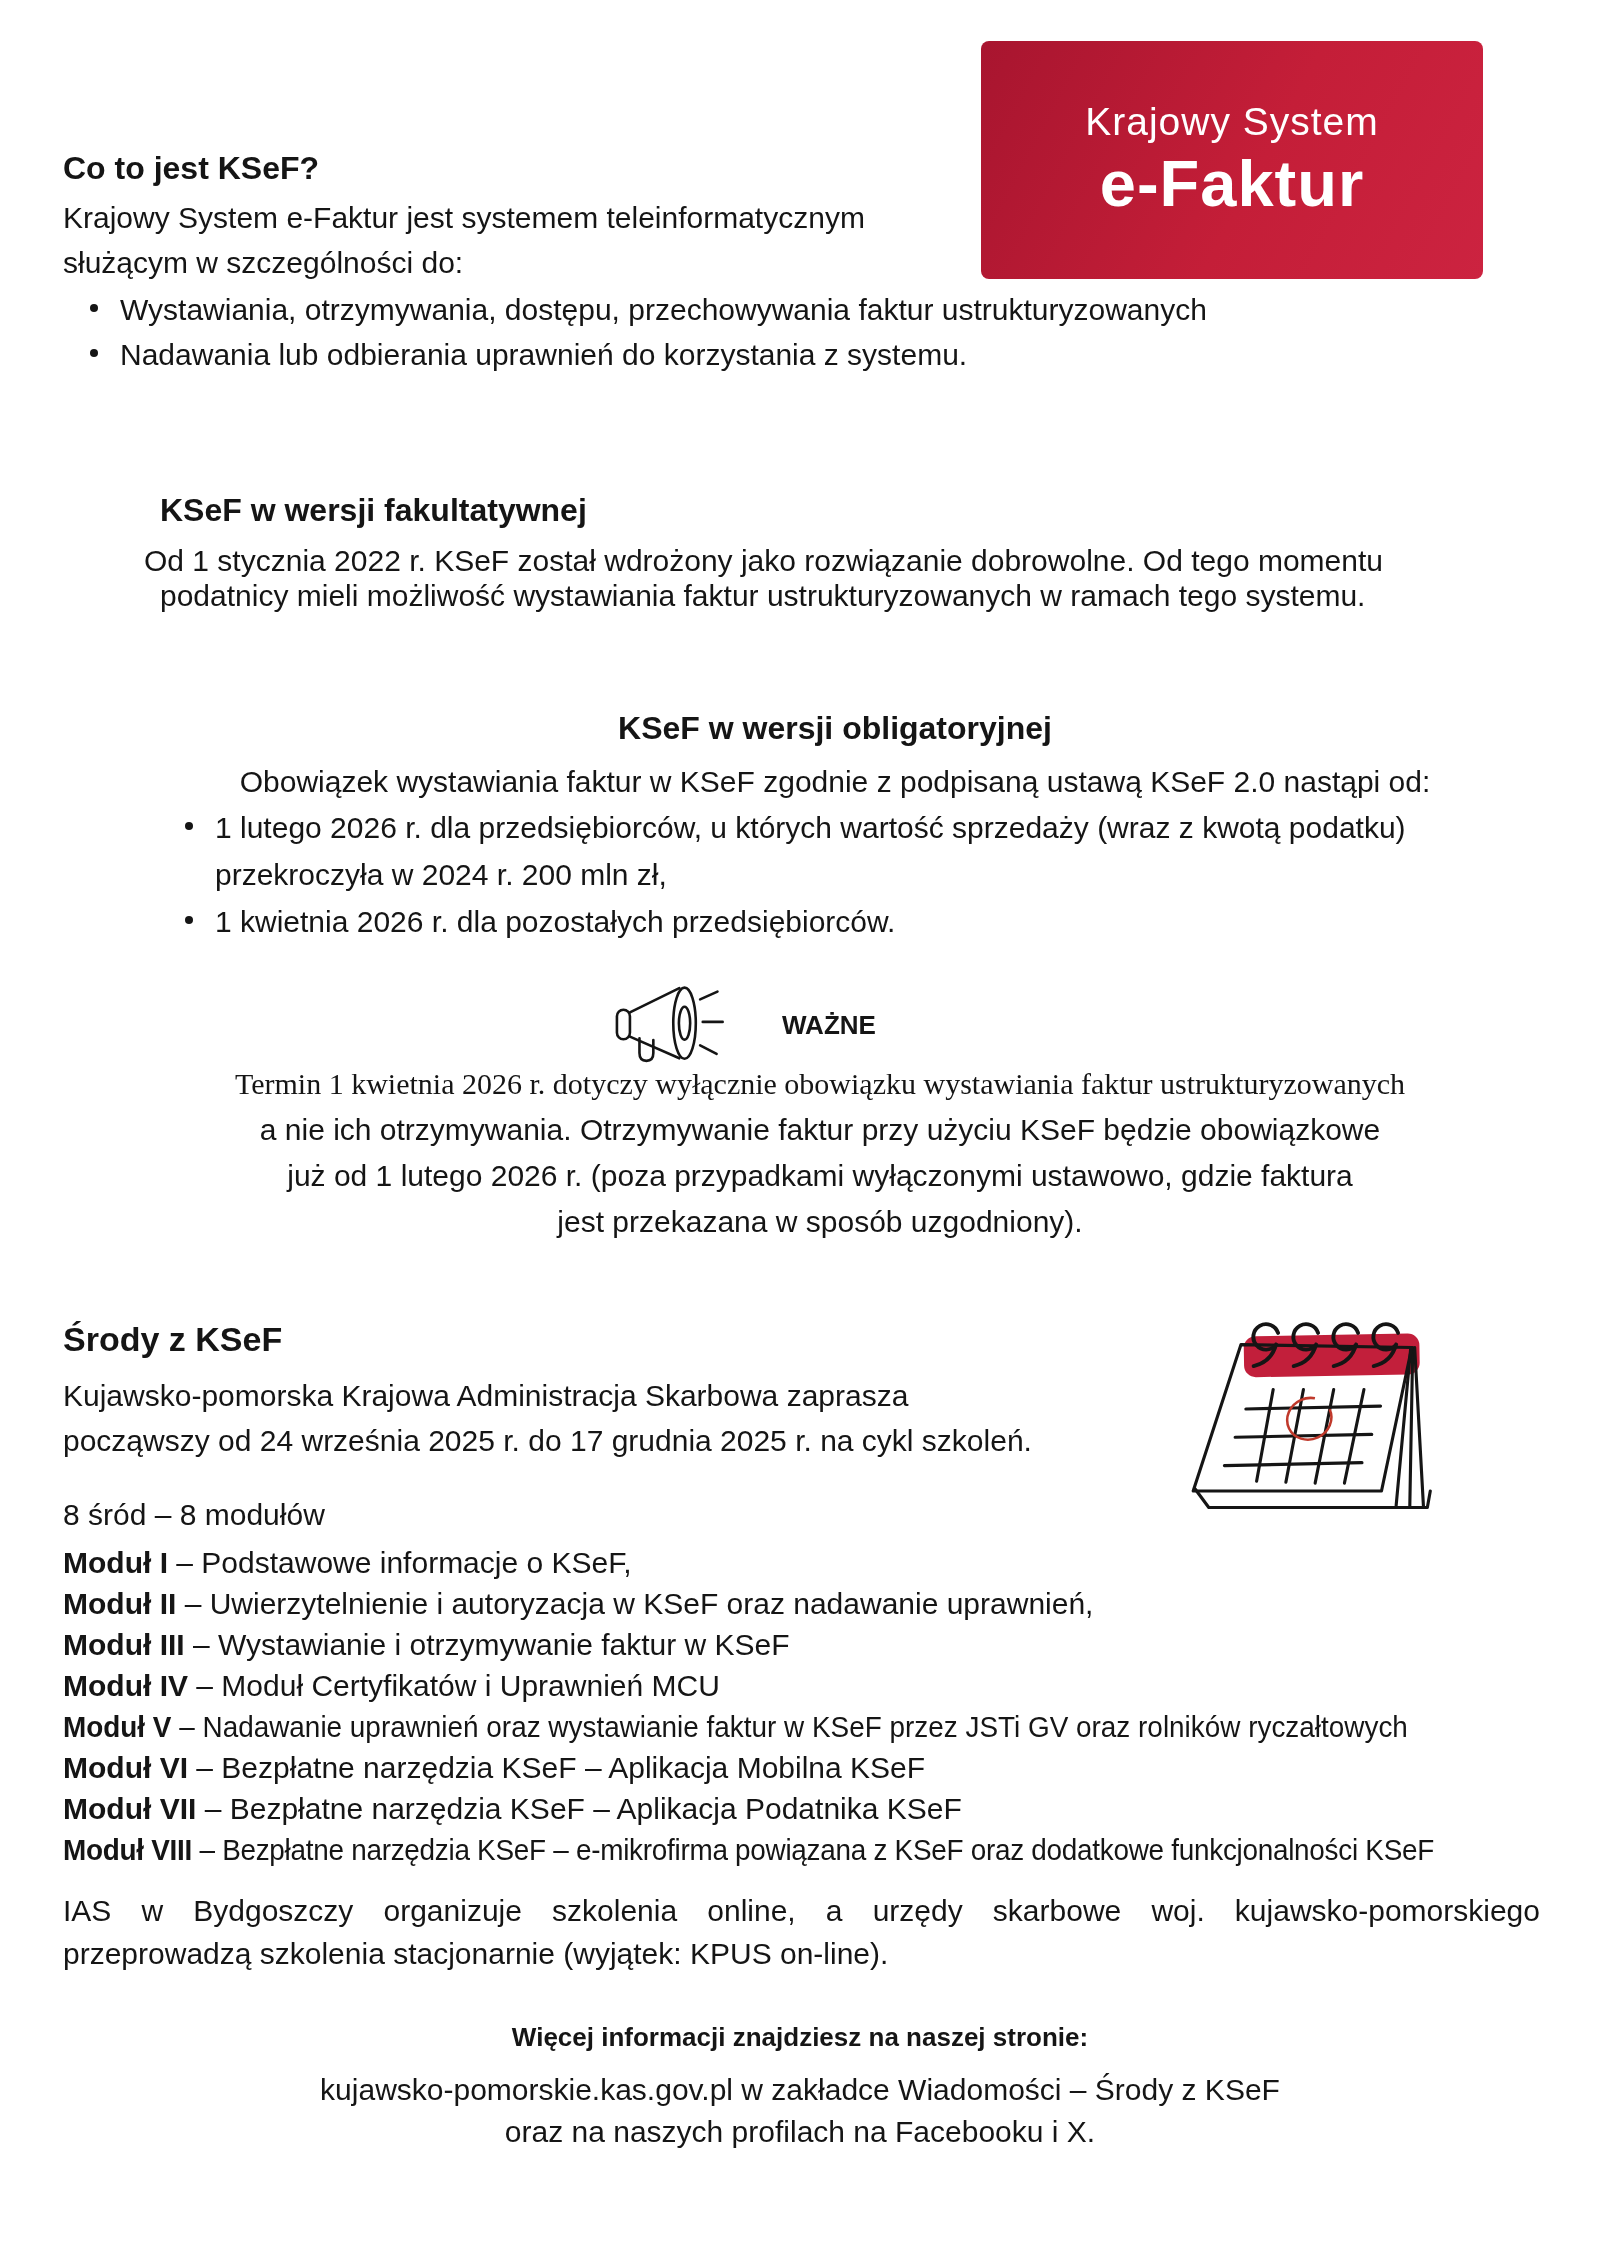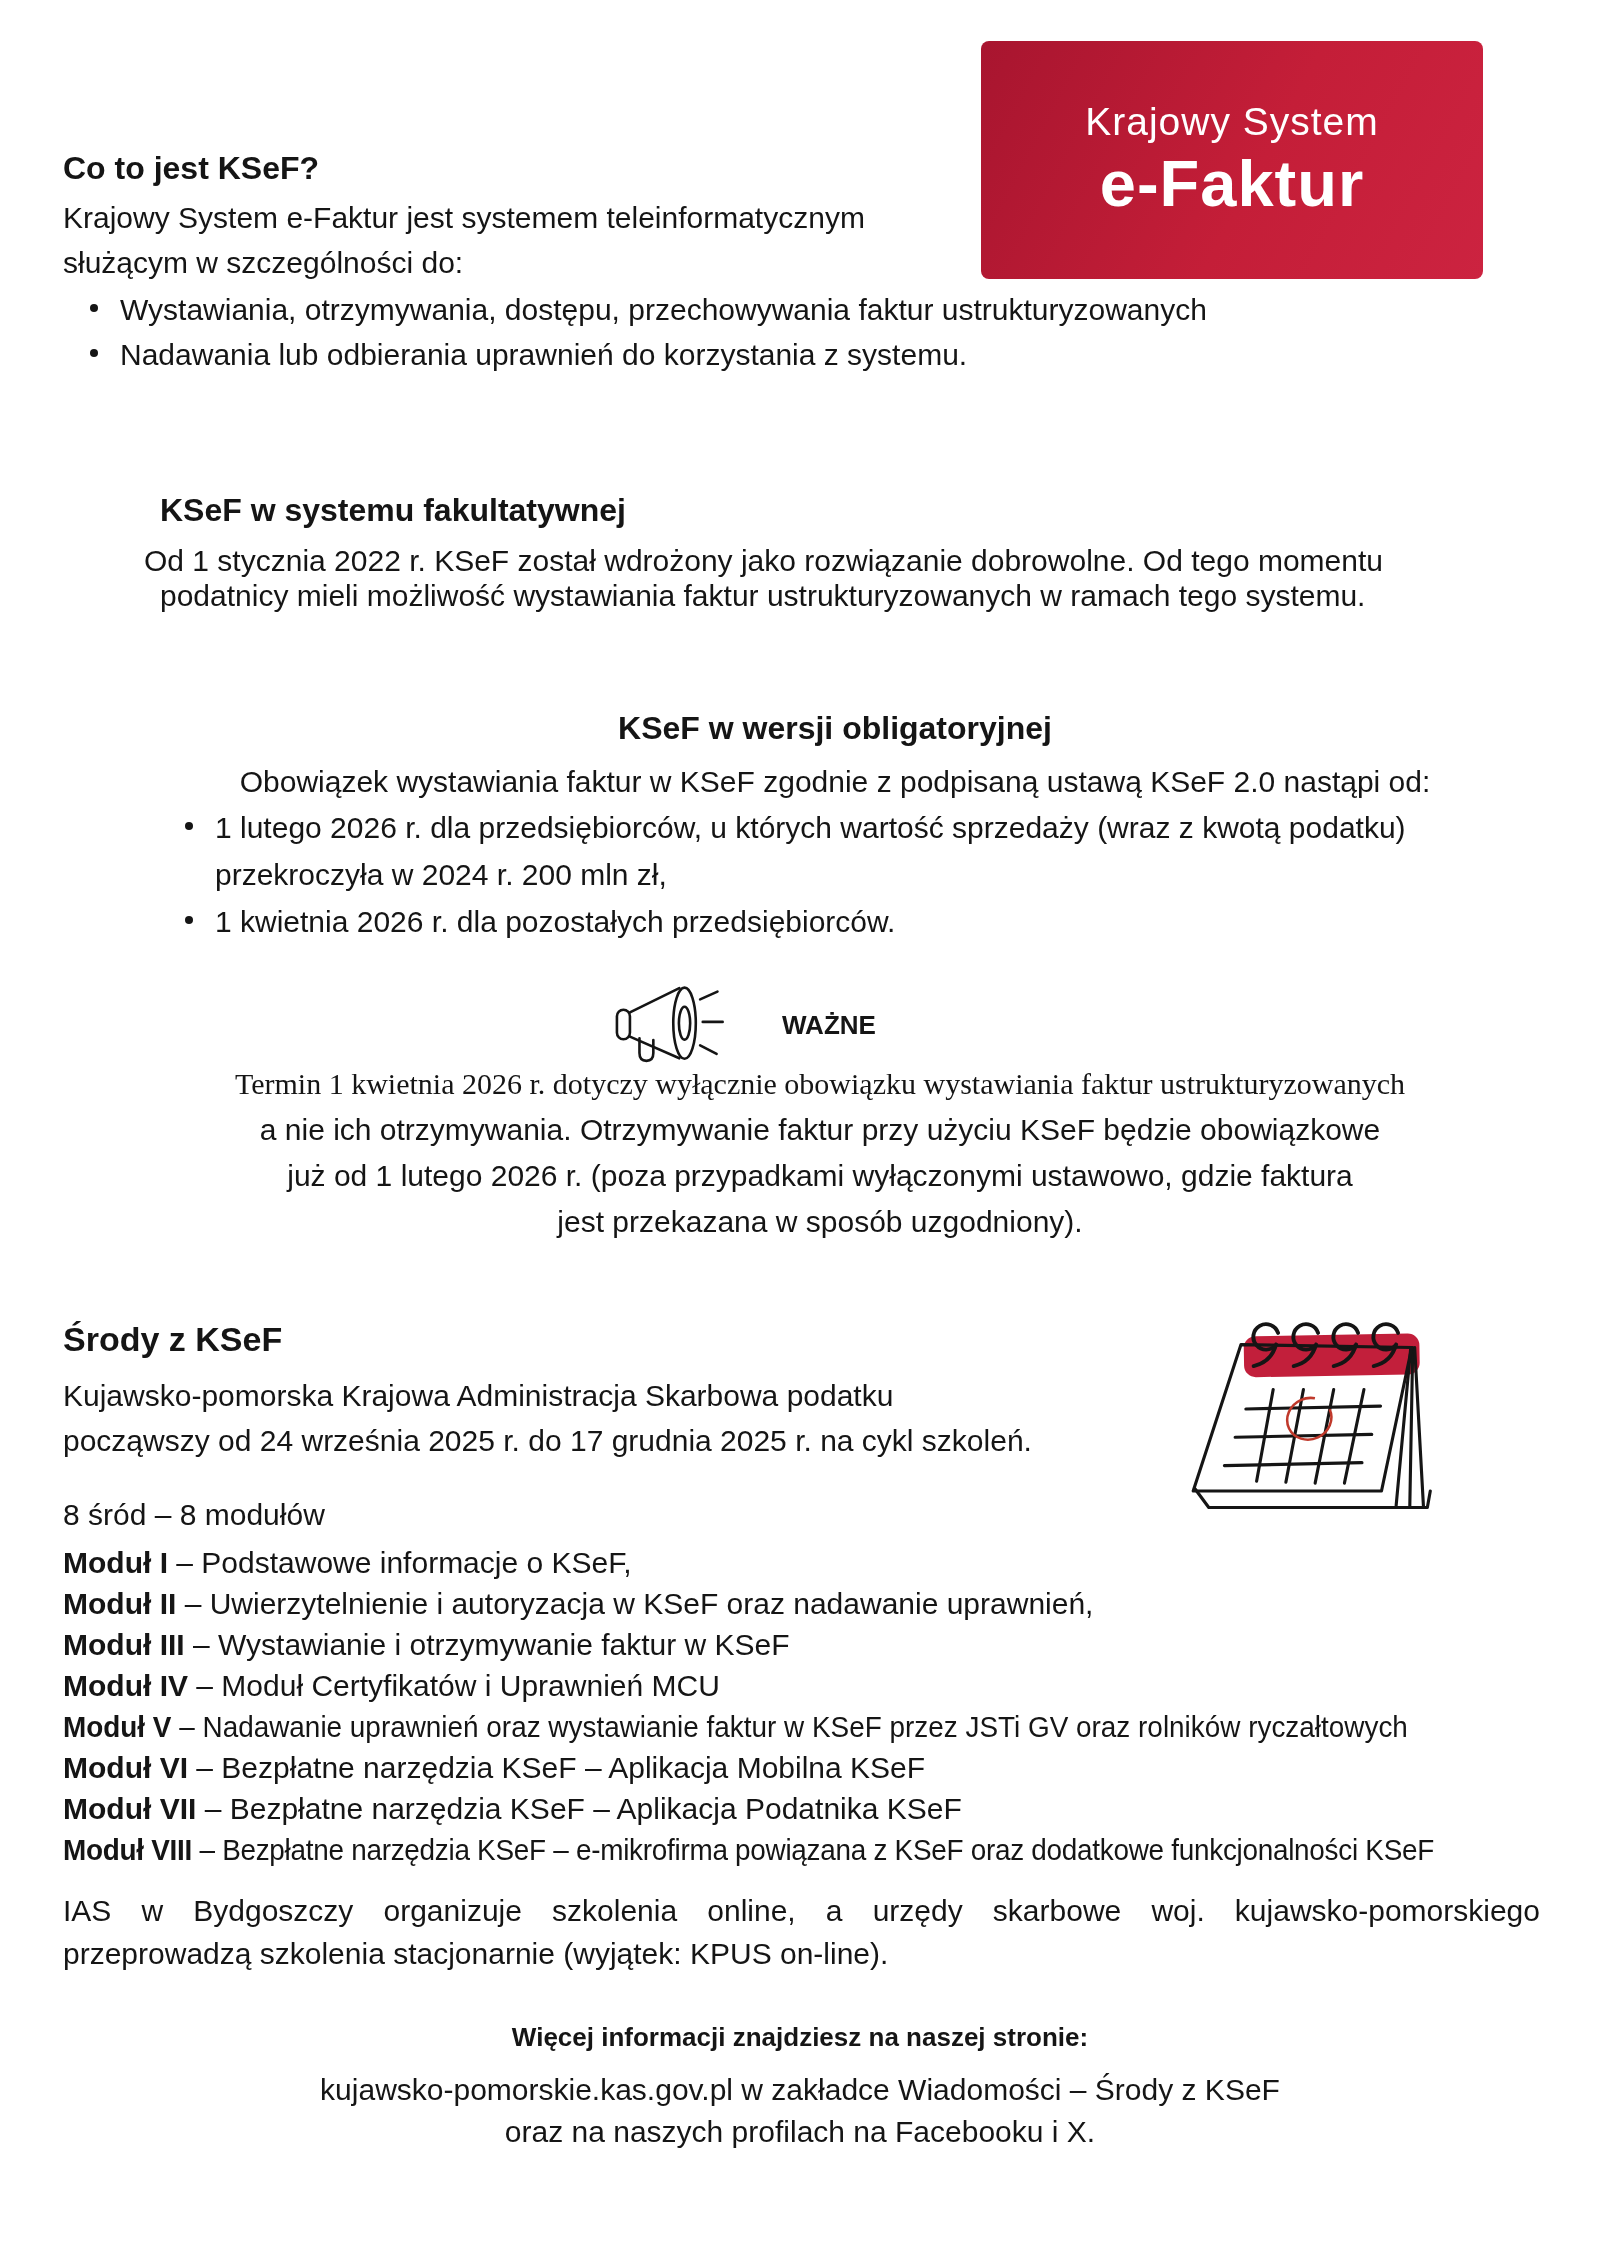--- a/index.html
+++ b/index.html
@@ -95,21 +95,21 @@
     <div class="logo-line1">Krajowy System</div>
     <div class="logo-line2">e-Faktur</div>
   </div>
 
   <div class="abs intro-heading h-bold">Co to jest KSeF?</div>
   <div class="abs body-text intro-l1">Krajowy System e-Faktur jest systemem teleinformatycznym</div>
   <div class="abs body-text intro-l2">służącym w szczególności do:</div>
   <div class="abs body-text bullet intro-b1">Wystawiania, otrzymywania, dostępu, przechowywania faktur ustrukturyzowanych</div>
   <div class="abs body-text bullet intro-b2">Nadawania lub odbierania uprawnień do korzystania z systemu.</div>
 
-  <div class="abs fak-heading h-bold">KSeF w systemu fakultatywnej</div>
+  <div class="abs fak-heading h-bold">KSeF w wersji fakultatywnej</div>
   <div class="abs body-text fak-l1">Od 1 stycznia 2022 r. KSeF został wdrożony jako rozwiązanie dobrowolne. Od tego momentu</div>
   <div class="abs body-text fak-l2">podatnicy mieli możliwość wystawiania faktur ustrukturyzowanych w ramach tego systemu.</div>
 
   <div class="abs obl-heading h-bold">KSeF w wersji obligatoryjnej</div>
   <div class="abs body-text obl-intro">Obowiązek wystawiania faktur w KSeF zgodnie z podpisaną ustawą KSeF 2.0 nastąpi od:</div>
   <div class="abs body-text bullet obl-b1l1">1 lutego 2026 r. dla przedsiębiorców, u których wartość sprzedaży (wraz z kwotą podatku)</div>
   <div class="abs body-text obl-b1l2">przekroczyła w 2024 r. 200 mln zł,</div>
   <div class="abs body-text bullet obl-b2">1 kwietnia 2026 r. dla pozostałych przedsiębiorców.</div>
 
   <svg class="abs megaphone" viewBox="0 0 150 110">
@@ -125,21 +125,21 @@
       <path d="M104,79 L123,89"></path>
     </g>
   </svg>
   <div class="abs wazne-heading h-bold">WAŻNE</div>
   <div class="abs body-text wazne-l1">Termin 1 kwietnia 2026 r. dotyczy wyłącznie obowiązku wystawiania faktur ustrukturyzowanych</div>
   <div class="abs body-text wazne-l2">a nie ich otrzymywania. Otrzymywanie faktur przy użyciu KSeF będzie obowiązkowe</div>
   <div class="abs body-text wazne-l3">już od 1 lutego 2026 r. (poza przypadkami wyłączonymi ustawowo, gdzie faktura</div>
   <div class="abs body-text wazne-l4">jest przekazana w sposób uzgodniony).</div>
 
   <div class="abs srody-heading h-bold">Środy z KSeF</div>
-  <div class="abs body-text srody-l1">Kujawsko-pomorska Krajowa Administracja Skarbowa podatku</div>
+  <div class="abs body-text srody-l1">Kujawsko-pomorska Krajowa Administracja Skarbowa zaprasza</div>
   <div class="abs body-text srody-l2">począwszy od 24 września 2025 r. do 17 grudnia 2025 r. na cykl szkoleń.</div>
 
   <svg class="abs calendar" viewBox="0 0 330 265">
 
     <rect x="86" y="36" width="180" height="42" rx="12" fill="#c21f3b" transform="rotate(-1 176 57)"></rect>
     <g stroke="#151515" stroke-width="3.2" fill="none" stroke-linecap="round" stroke-linejoin="round">
 
       <path d="M257,49 L242,211"></path>
       <path d="M259,49 L256,212"></path>
       <path d="M261,49 L270,212"></path>

